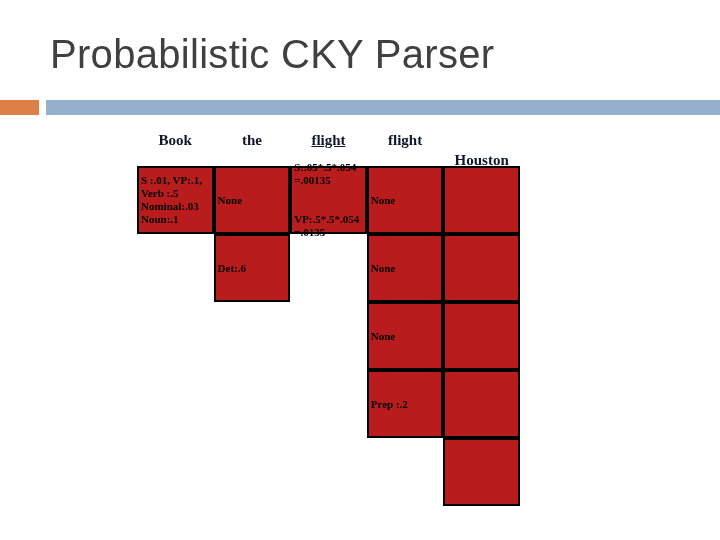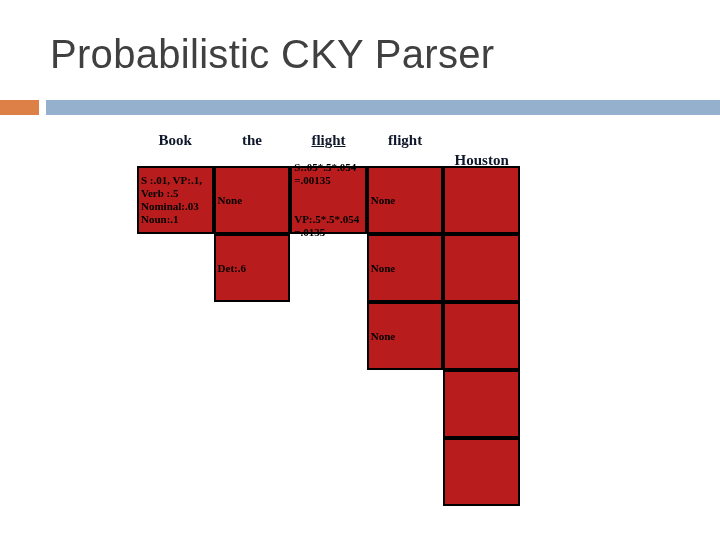--- a/index.html
+++ b/index.html
@@ -184,16 +184,23 @@
       </div>
       <div class="cell empty" style="left: 306.4px; top: 68px;"></div>
       <div class="cell" style="left: 229.8px; top: 136px;">
         <div class="cell-lines cl-left">
           <div class="grp">
             <div>None</div>
           </div>
         </div>
       </div>
       <div class="cell empty" style="left: 306.4px; top: 136px;"></div>
+      <div class="cell" style="left: 229.8px; top: 204px;">
+        <div class="cell-lines cl-left">
+          <div class="grp">
+            <div>Prep :.2</div>
+          </div>
+        </div>
+      </div>
       <div class="cell empty" style="left: 306.4px; top: 204px;"></div>
       <div class="cell empty" style="left: 306.4px; top: 272px;"></div>
     </div>
 </div>
 
 </body></html>

